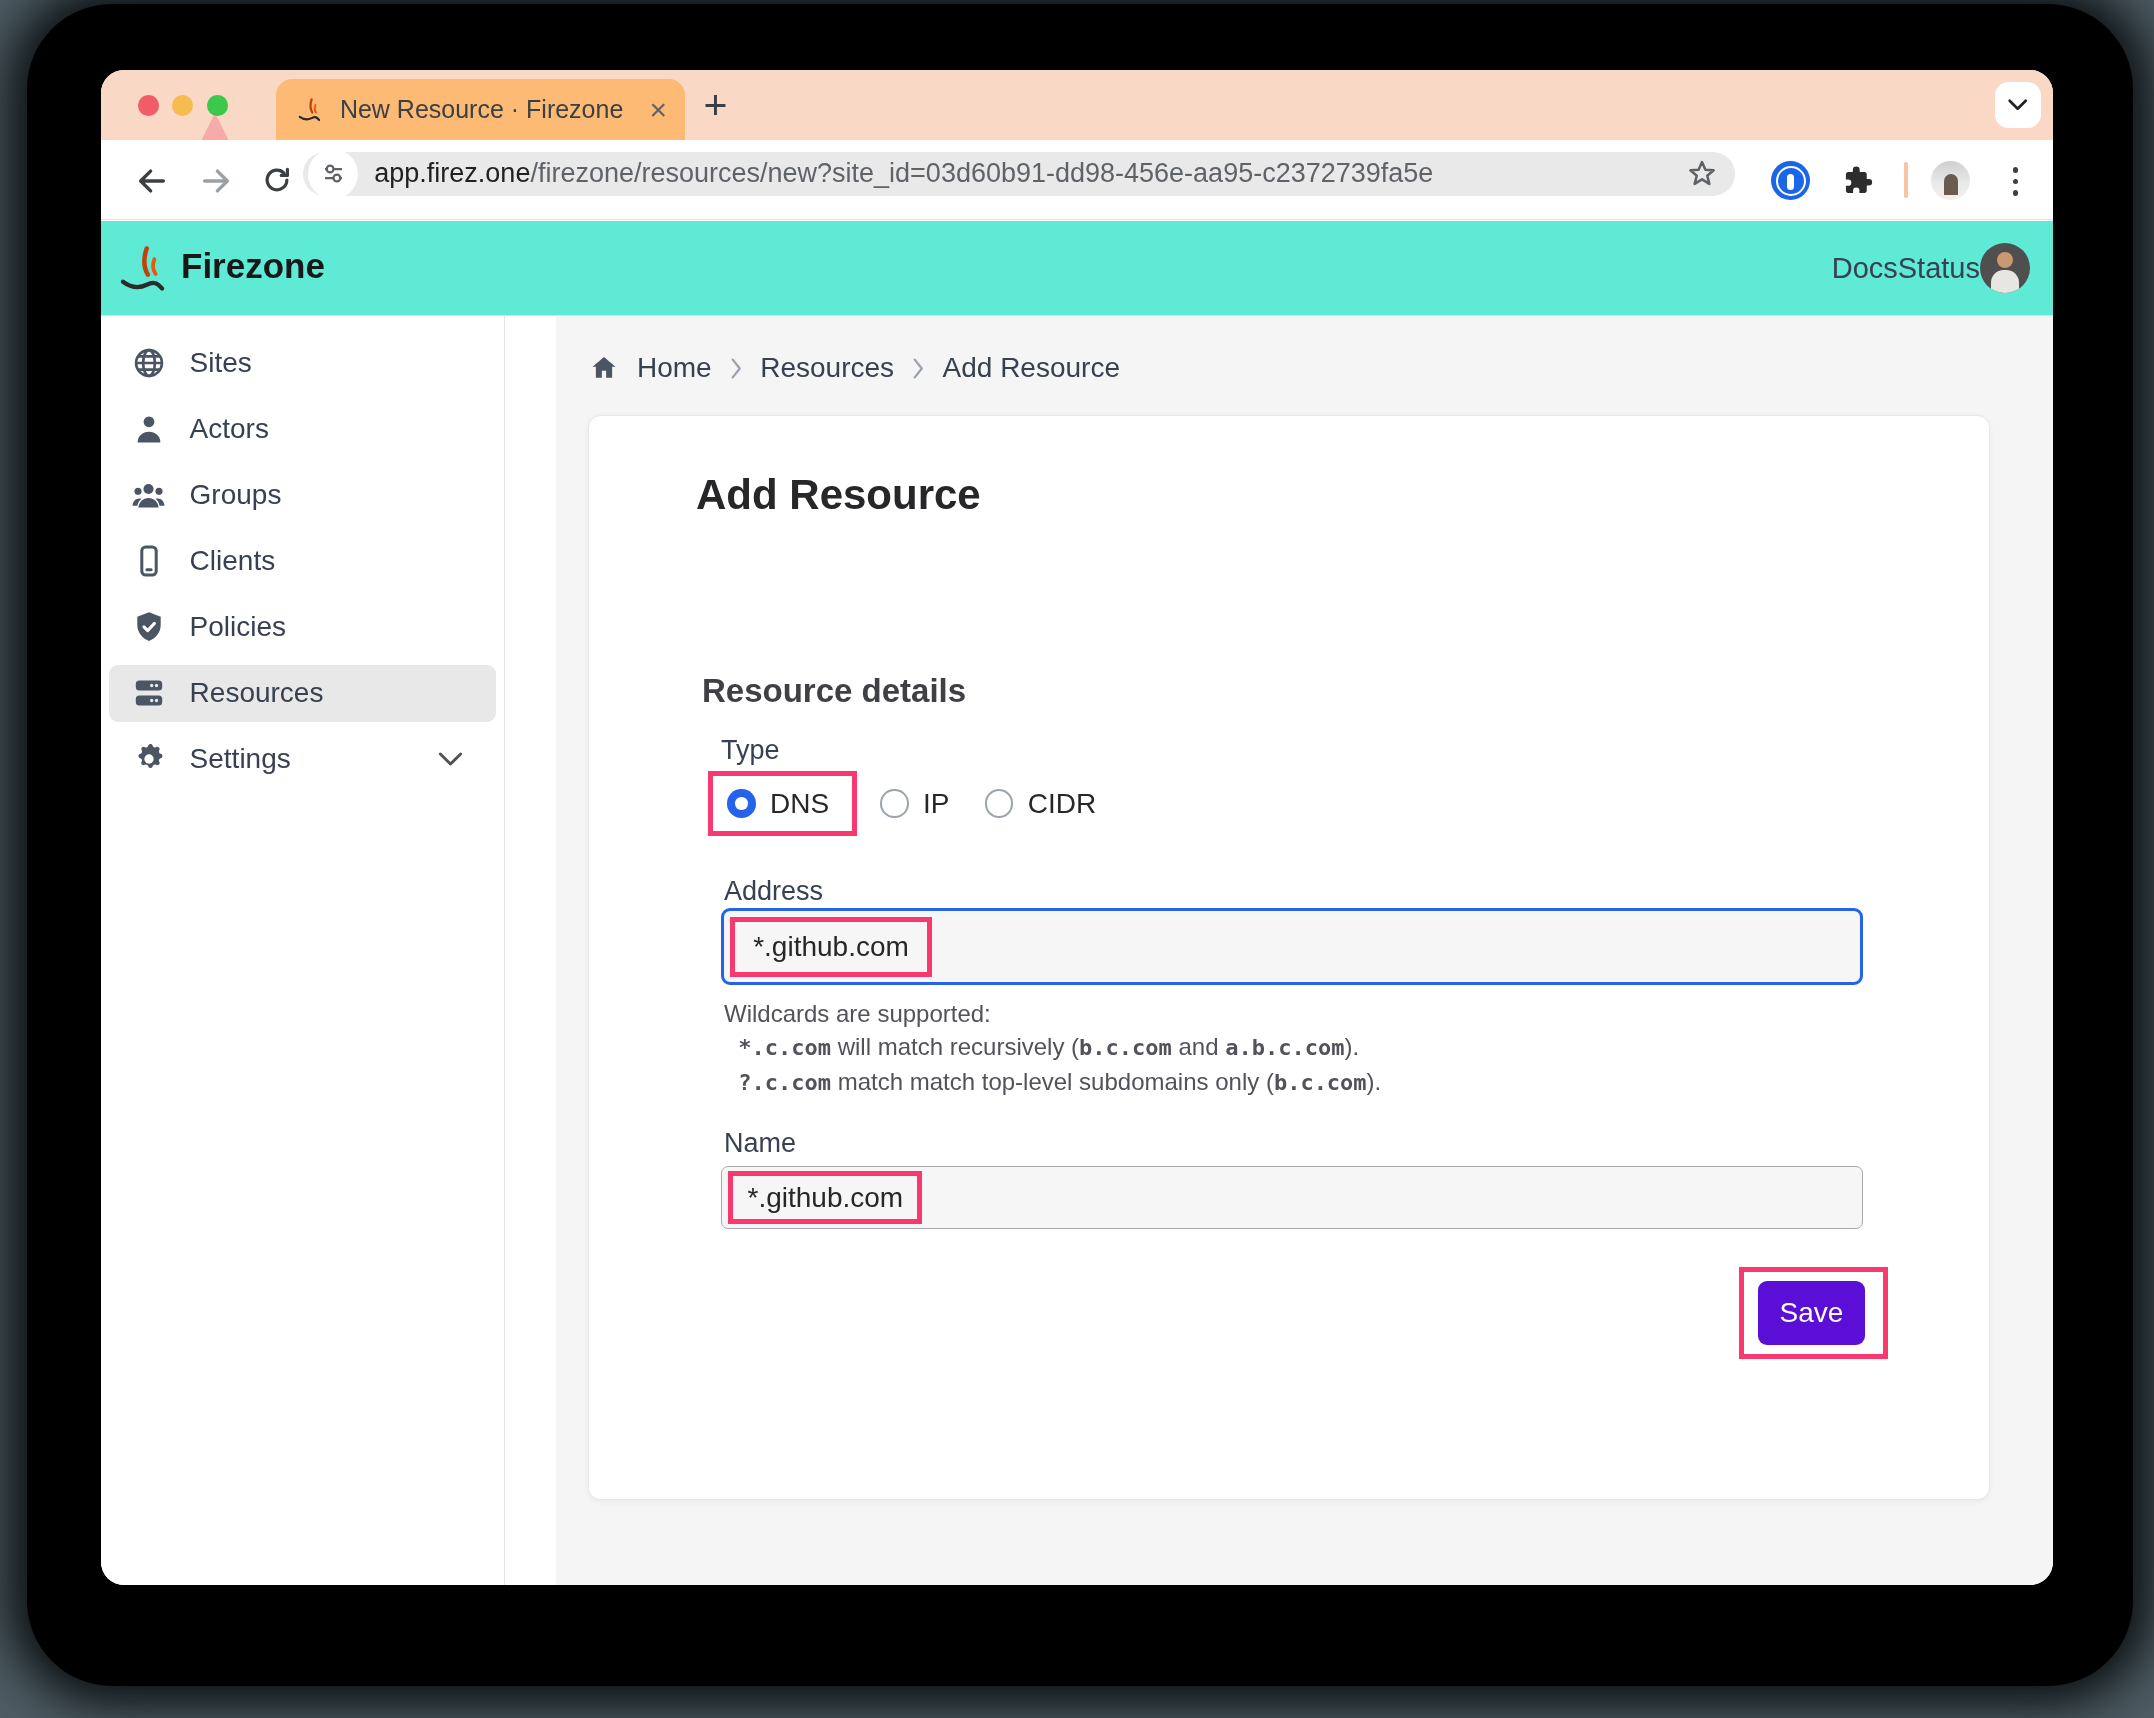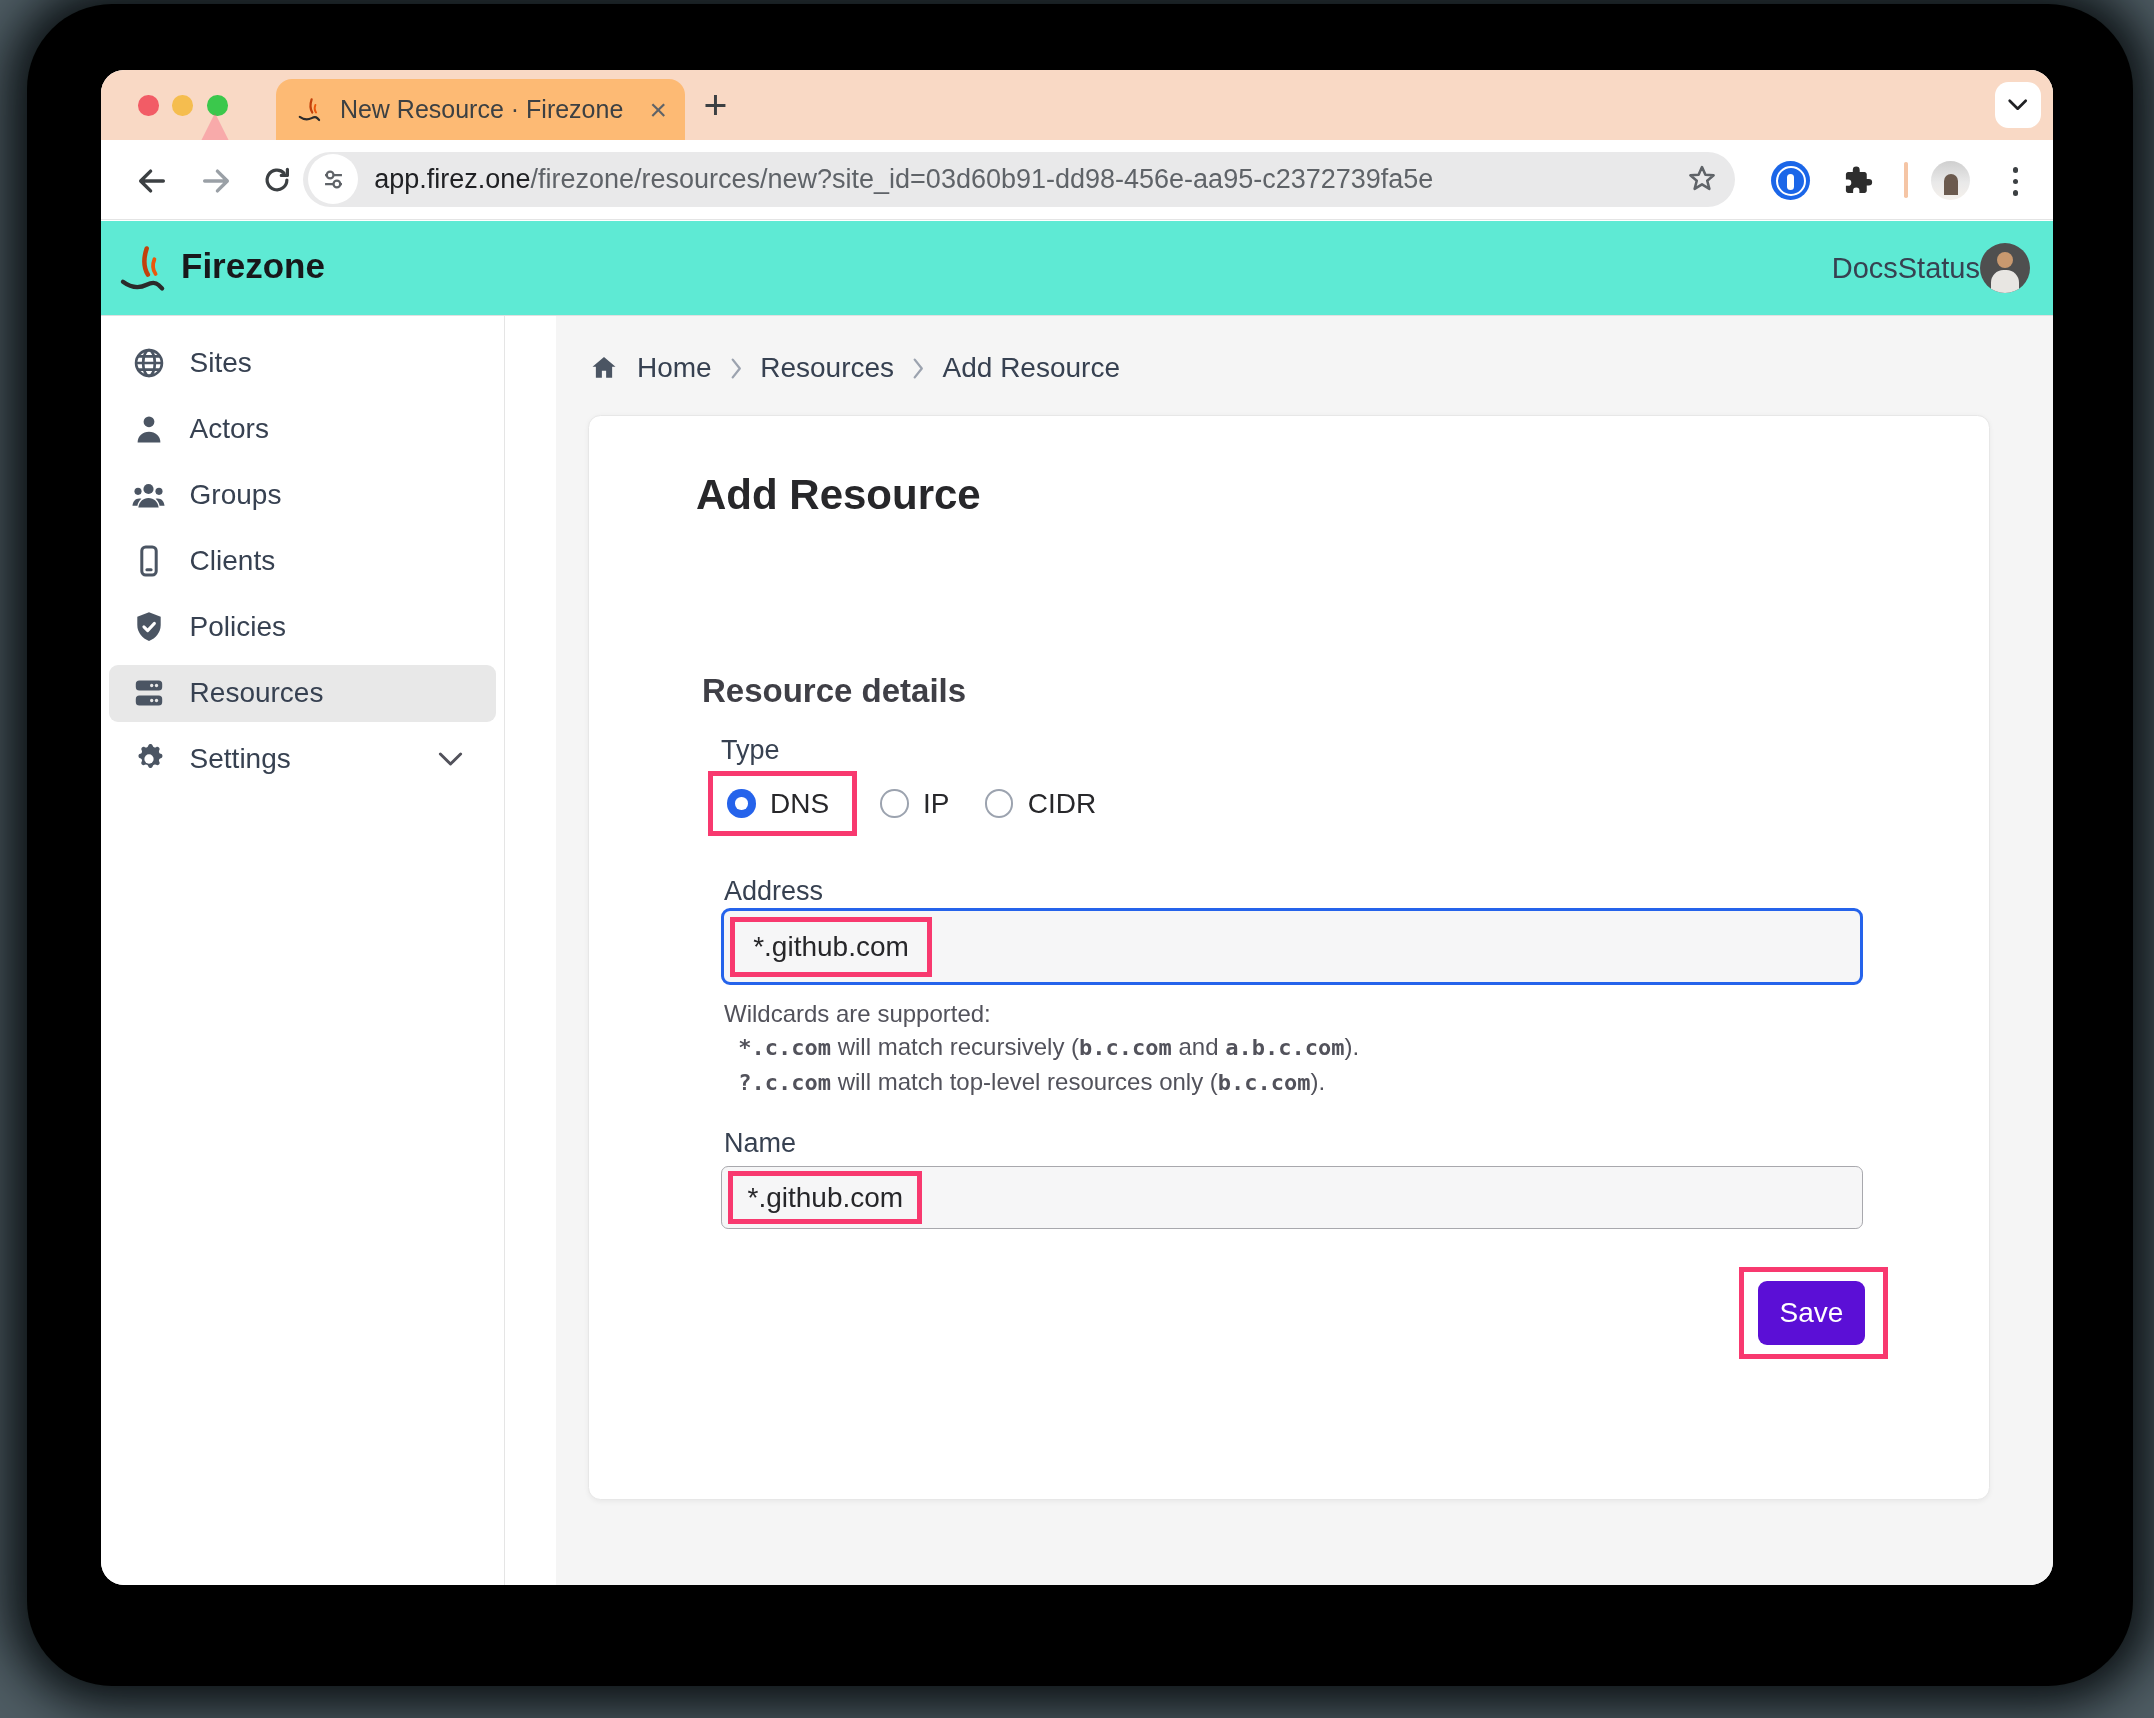--- a/index.html
+++ b/index.html
@@ -25,21 +25,21 @@
   .tab-title{flex:1;font-size:25px;color:#3C4043;white-space:nowrap;overflow:hidden;}
   .tab-close{font-size:30px;color:#5F6368;line-height:1;cursor:default;}
   .newtab{position:absolute;left:595px;top:16px;width:39px;height:39px;display:flex;
     align-items:center;justify-content:center;font-size:41px;font-weight:300;color:#3C4043;}
   .strip-chevron{position:absolute;right:12.5px;top:11.6px;width:46px;height:46px;background:#fff;
     border-radius:13.4px;display:flex;align-items:center;justify-content:center;}
   
   .toolbar{position:absolute;left:0;top:70px;right:0;height:80px;background:#fff;
     border-bottom:0.9px solid #E4E4E4;}
   .nav-ic{position:absolute;top:24px;width:34px;height:34px;}
-  .urlbar{position:absolute;left:202px;top:11.6px;width:1432px;height:55px;background:#E9E9EA;
+  .urlbar{position:absolute;left:202px;top:11.6px;width:1432px;height:44px;background:#E9E9EA;
     border-radius:29px;display:flex;align-items:center;padding:0 16px 0 5.3px;}
   .badge{width:50px;height:50px;border-radius:50%;background:#fff;display:flex;
     align-items:center;justify-content:center;flex:none;}
   .url-text{margin-left:16px;font-size:27px;white-space:nowrap;overflow:hidden;flex:1;}
   .url-host{color:#202124;}
   .url-path{color:#5F6368;}
   .onep{position:absolute;left:1670px;top:21.4px;width:39px;height:39px;border-radius:50%;
     background:#1B66E8;}
   .onep::before{content:"";position:absolute;inset:4.5px;border:2.7px solid #fff;border-radius:50%;}
   .onep::after{content:"";position:absolute;left:16px;top:12.5px;width:7.1px;height:16px;
@@ -334,21 +334,21 @@
       <span class="field-label" style="left:135px;top:460px">Address</span>
       <div class="input address">
         <span class="ann-box value-ann">
           <span class="input-value">*.github.com</span>
         </span>
       </div>
 
       <div class="help">
         <div class="help-intro">Wildcards are supported:</div>
         <div class="help-line"><span class="mono">*.c.com</span><span> will match recursively (</span><span class="mono">b.c.com</span><span> and </span><span class="mono">a.b.c.com</span><span>).</span></div>
-        <div class="help-line"><span class="mono">?.c.com</span><span> will match top-level resources only (</span><span class="mono">b.c.com</span><span>).</span></div>
+        <div class="help-line"><span class="mono">?.c.com</span><span> match match top-level subdomains only (</span><span class="mono">b.c.com</span><span>).</span></div>
       </div>
 
       <span class="field-label" style="left:135px;top:712px">Name</span>
       <div class="input name">
         <span class="ann-box value-ann" style="padding:5.3px 14.3px">
           <span class="input-value">*.github.com</span>
         </span>
       </div>
 
       <div class="ann-box save-ann">

